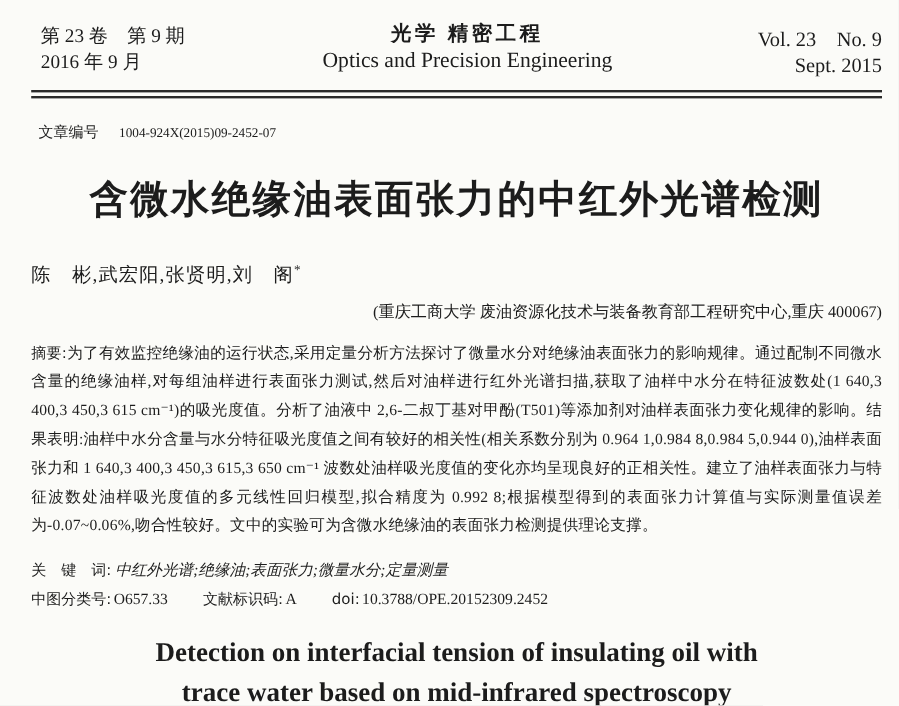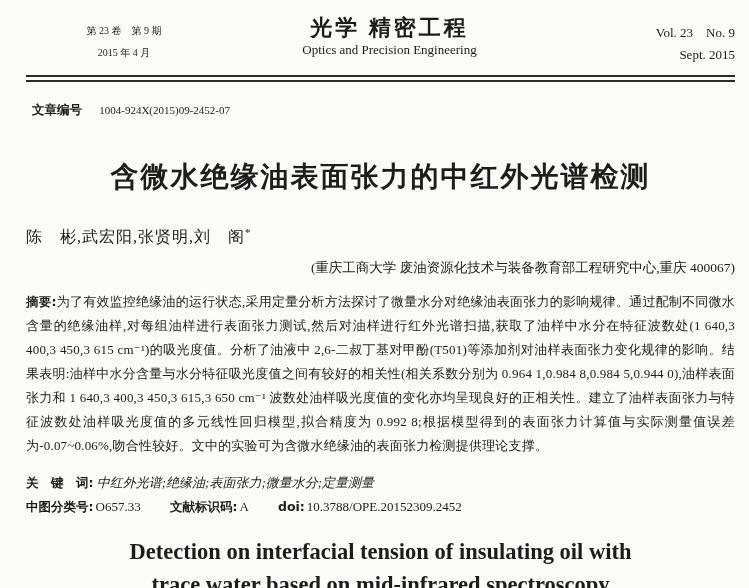--- a/index.html
+++ b/index.html
@@ -17,50 +17,50 @@
     overflow: hidden;
     box-sizing: border-box;
     padding: 14px 14px 0 26px;
   }
   
   .masthead {
     display: flex;
     justify-content: space-between;
     align-items: flex-start;
   }
-  .mh-left { width: 180px; text-align: center; font-size: 10px; line-height: 22px; padding-left: 8px; padding-top: 6px; }
+  .mh-left { width: 180px; text-align: left; font-size: 16px; line-height: 22px; padding-left: 8px; padding-top: 6px; }
   .mh-center { flex: 1; text-align: center; }
-  .mh-right { width: 170px; text-align: right; font-size: 13px; line-height: 22px; padding-top: 8px; }
+  .mh-right { width: 170px; text-align: right; font-size: 17px; line-height: 22px; padding-top: 8px; }
   .journal-cn {
-    font-size: 22px;
+    font-size: 17px;
     font-weight: bold;
     letter-spacing: 3px;
     line-height: 24px;
     padding-top: 2px;
     font-family: "Liberation Serif", "DejaVu Serif", serif;
   }
-  .journal-en { font-size: 13px; line-height: 20px; }
+  .journal-en { font-size: 18px; line-height: 20px; }
   .double-rule { margin-top: 9px; }
   .double-rule .rule-a { height: 2px; background: #2a2a2a; }
   .double-rule .rule-b { height: 2px; background: #2a2a2a; margin-top: 3px; }
   
   .article-number { margin-top: 20px; font-size: 13px; padding-left: 6px; }
   .bold-label {
-    font-weight: bold;
+    font-weight: normal;
     font-family: "DejaVu Sans", "Liberation Sans", sans-serif;
     font-size: 12.5px;
   }
   .article-number .value { margin-left: 14px; font-size: 11px; }
   
   .title-cn {
-    margin-top: 39px;
+    margin-top: 26px;
     text-align: center;
     font-family: "DejaVu Sans", "Liberation Sans", sans-serif;
     font-weight: bold;
-    font-size: 28px;
+    font-size: 32px;
     letter-spacing: 2px;
   }
   .authors {
     margin-top: 30px;
     text-align: left;
     font-size: 16px;
     letter-spacing: 1px;
   }
   .authors .note-marker { vertical-align: super; font-size: 11px; }
   .affiliation {
@@ -90,21 +90,21 @@
   }
 </style>
 </head>
 <body>
 
 <div class="page">
 
   <div class="masthead">
     <div class="mh-left">
       <div>第 23 卷　第 9 期</div>
-      <div>2015 年 4 月</div>
+      <div>2016 年 9 月</div>
     </div>
     <div class="mh-center">
       <div class="journal-cn">光学 精密工程</div>
       <div class="journal-en">Optics and Precision Engineering</div>
     </div>
     <div class="mh-right">
       <div>Vol. 23　No. 9</div>
       <div>Sept. 2015</div>
     </div>
   </div>

